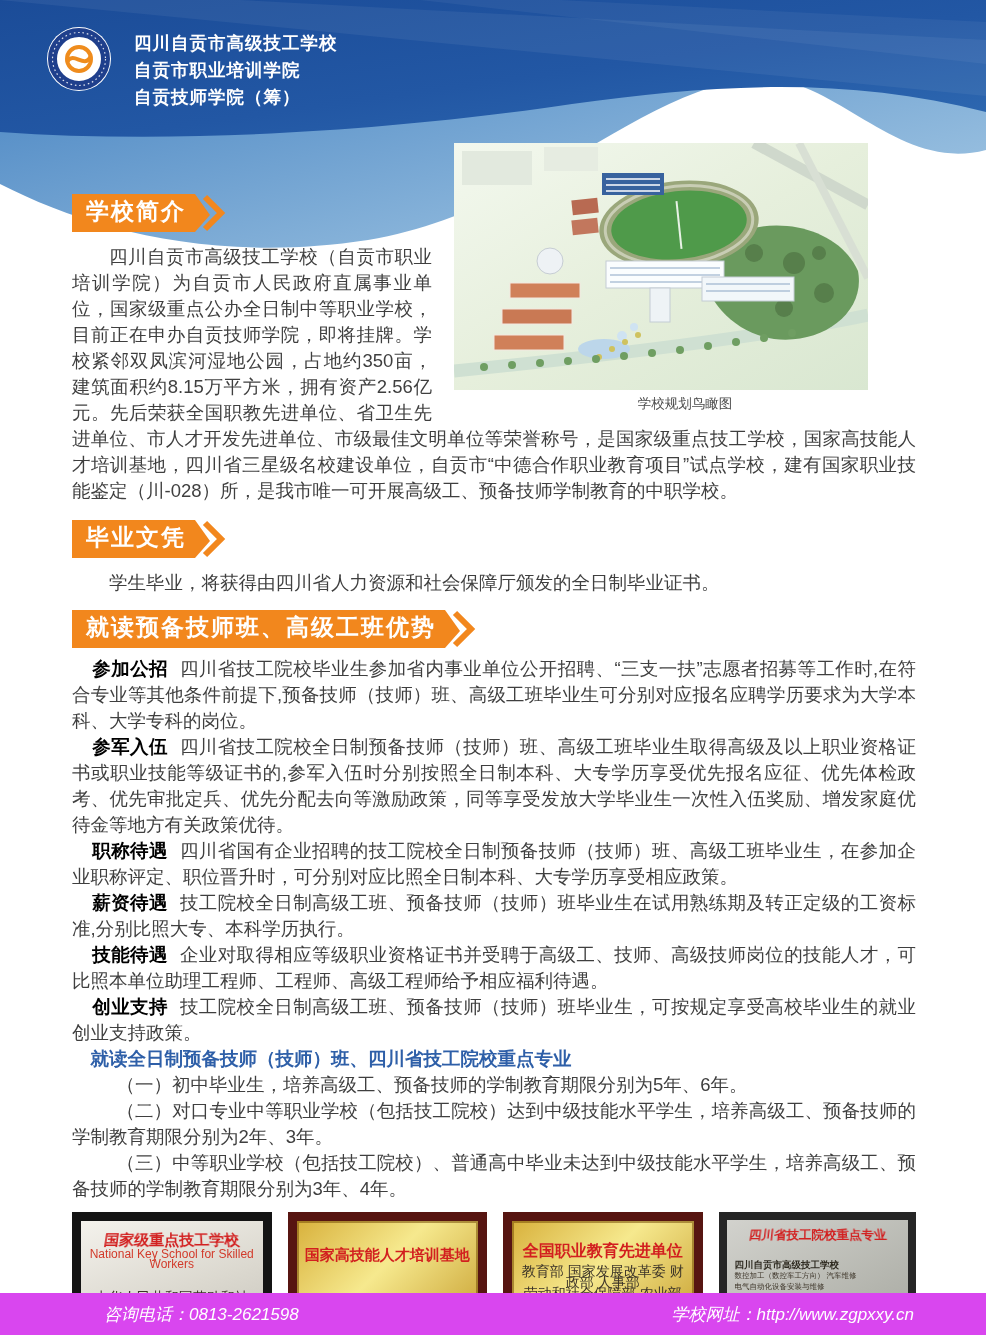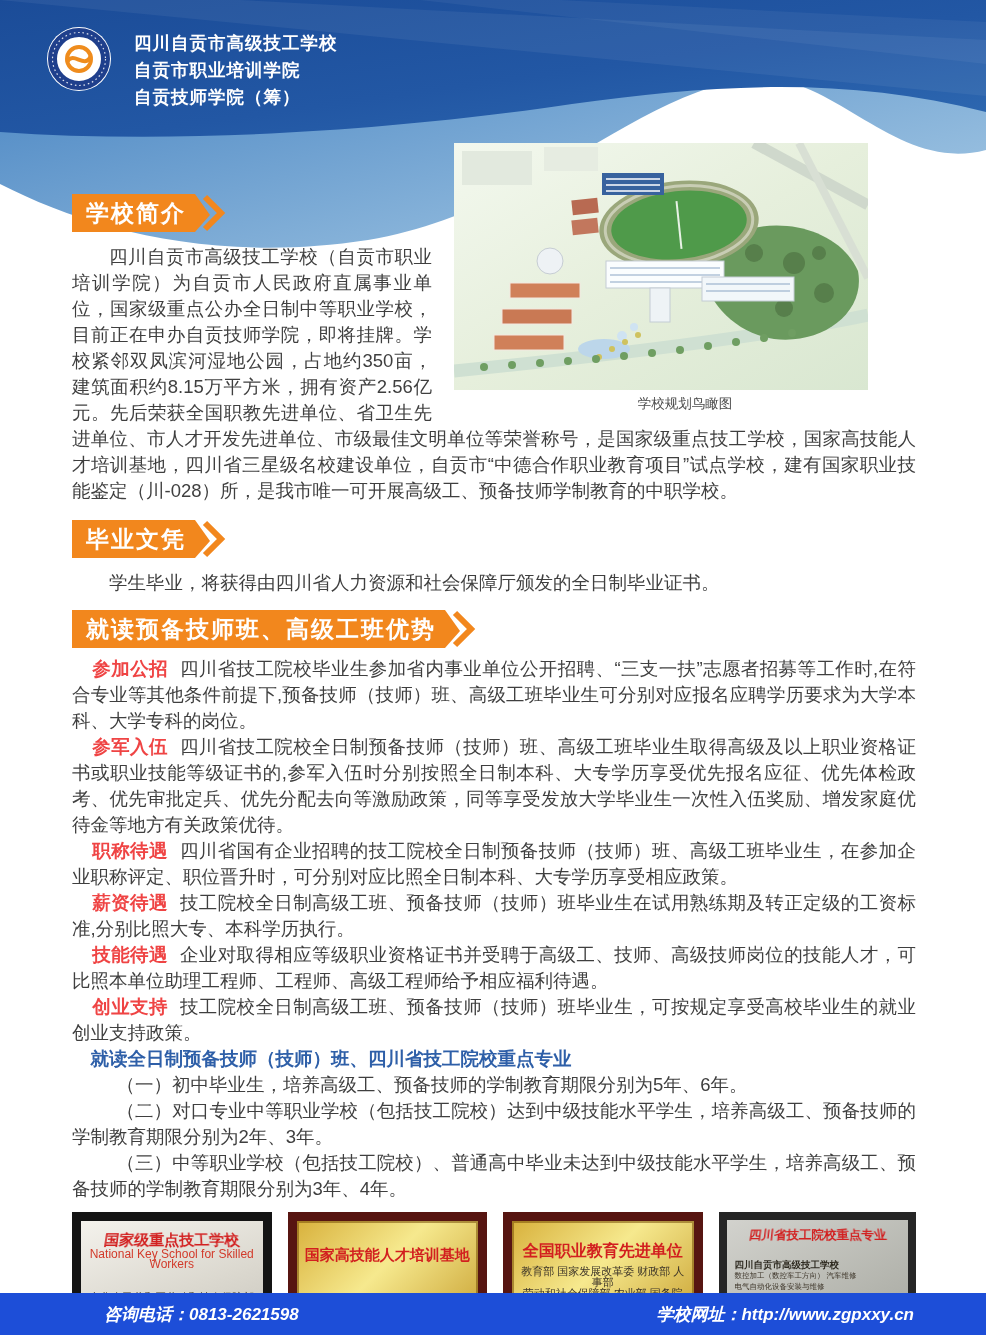--- a/index.html
+++ b/index.html
@@ -10,30 +10,30 @@
   .hdr-wave{position:absolute;top:0;left:0;width:986px;height:260px;z-index:1;}
   .hdr-content{position:absolute;top:26px;left:46px;z-index:2;display:flex;align-items:flex-start;}
   .logo-badge{width:66px;height:66px;flex:0 0 auto;}
   .school-names{margin-left:22px;margin-top:4px;color:#ffffff;font-weight:bold;
                 font-size:17.5px;line-height:27px;letter-spacing:1px;}
 
   
   main{position:relative;z-index:3;padding:194px 70px 0 72px;}
 
   
-  .banner-wrap{display:flex;align-items:flex-end;height:38px;margin:0;}
+  .banner-wrap{display:flex;align-items:flex-end;height:38px;margin:0;font-family:Liberation Mono, monospace;}
   .banner{display:inline-block;background:#f2871d;color:#ffffff;font-weight:bold;
           font-size:23px;line-height:38px;padding:0 24px 0 14px;letter-spacing:2px;
           clip-path:polygon(0 0,calc(100% - 15px) 0,100% 55%,calc(100% - 15px) 100%,0 100%);}
   .chev{margin-left:-8px;flex:0 0 auto;}
 
   p{margin:0;font-size:18.5px;line-height:26px;text-align:justify;}
   .indent2{text-indent:2em;}
   .adv{text-indent:1.1em;}
-  .lead{color:#ef4444;font-weight:bold;margin-right:12px;}
+  .lead{color:#000000;font-weight:bold;margin-right:12px;}
   .study-heading{color:#2e5fa8;font-weight:bold;font-size:18.5px;line-height:26px;text-indent:1em;margin:0;}
   .study-item{text-indent:2.4em;}
 
   
   .campus-fig{float:right;width:414px;margin:-51px 0 2px 22px;}
   .campus-img{display:block;width:414px;height:247px;}
   .campus-caption{text-align:center;font-size:13.5px;color:#4a4a4a;margin-top:5px;line-height:18px;}
 
   .sec{margin:0;}
   .sec-diploma{margin-top:16px;}
@@ -48,30 +48,30 @@
   .plaque-silver{border:9px solid #141414;background:linear-gradient(160deg,#f4f2ec,#dbd8cf 60%,#c9c6bd);
                  padding:10px 8px 8px;}
   .plaque-gold{border:9px solid #571511;background:linear-gradient(135deg,#d8b13c,#f6e98e 45%,#c79e2e);
                padding:10px 8px 8px;box-shadow:inset 0 0 0 2px rgba(120,80,10,.55);}
   .plaque-steel{border:8px solid #262626;background:linear-gradient(150deg,#d2d2cd,#b4b5ae 70%,#a8a9a1);
                 padding:8px 8px 7px;}
   .pl-title{color:#d21f1f;font-weight:bold;text-align:center;}
   .pl-title-arc{transform:perspective(60px) rotateX(8deg);}
   .pl-sub{color:#d23a2a;text-align:center;font-size:12px;line-height:10px;}
   .pl-lines{text-align:center;}
-  .pl-line{font-size:11px;line-height:11px;color:#3c3428;}
+  .pl-line{font-size:14px;line-height:11px;color:#3c3428;}
   .pl-line-en{font-size:7.5px;color:#4a4438;}
   .pl-left{text-align:left;}
   .pl-right{text-align:right;}
   .pl-bold{font-weight:bold;font-size:9.5px;color:#2e2a20;}
 
   
-  .footer{position:absolute;left:0;right:0;bottom:0;height:42px;background:#1d4ed8;z-index:4;
+  .footer{position:absolute;left:0;right:0;bottom:0;height:42px;background:#d946ef;z-index:4;
           display:flex;align-items:center;justify-content:space-between;
-          padding:0 72px 0 104px;color:#ffffff;font-style:italic;font-weight:bold;font-size:17px;}
+          padding:0 72px 0 104px;color:#ffffff;font-style:italic;font-weight:normal;font-size:17px;}
 </style>
 </head>
 <body>
 
 <div class="page">
 
   <svg class="hdr-wave" viewBox="0 0 986 260" preserveAspectRatio="none">
     <defs>
       <linearGradient id="gdark" x1="0" y1="0" x2="1" y2="1">
         <stop offset="0" stop-color="#1b4c98"></stop>

